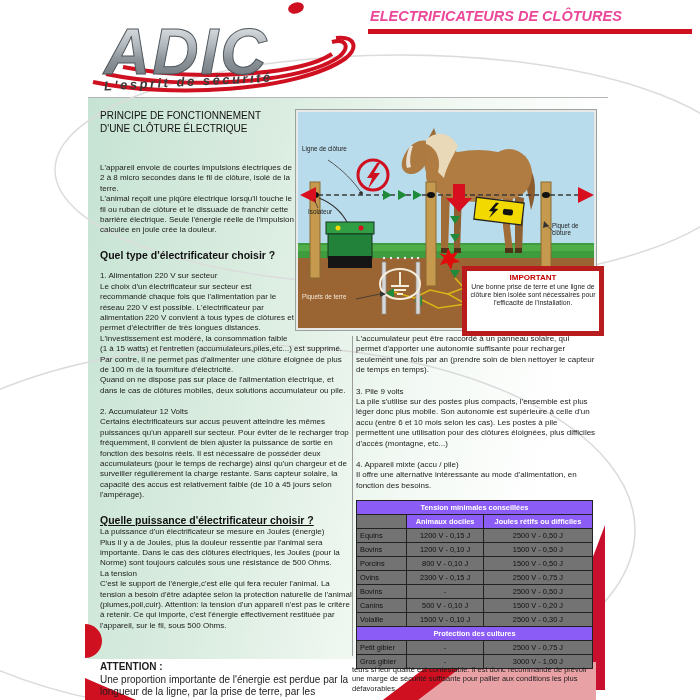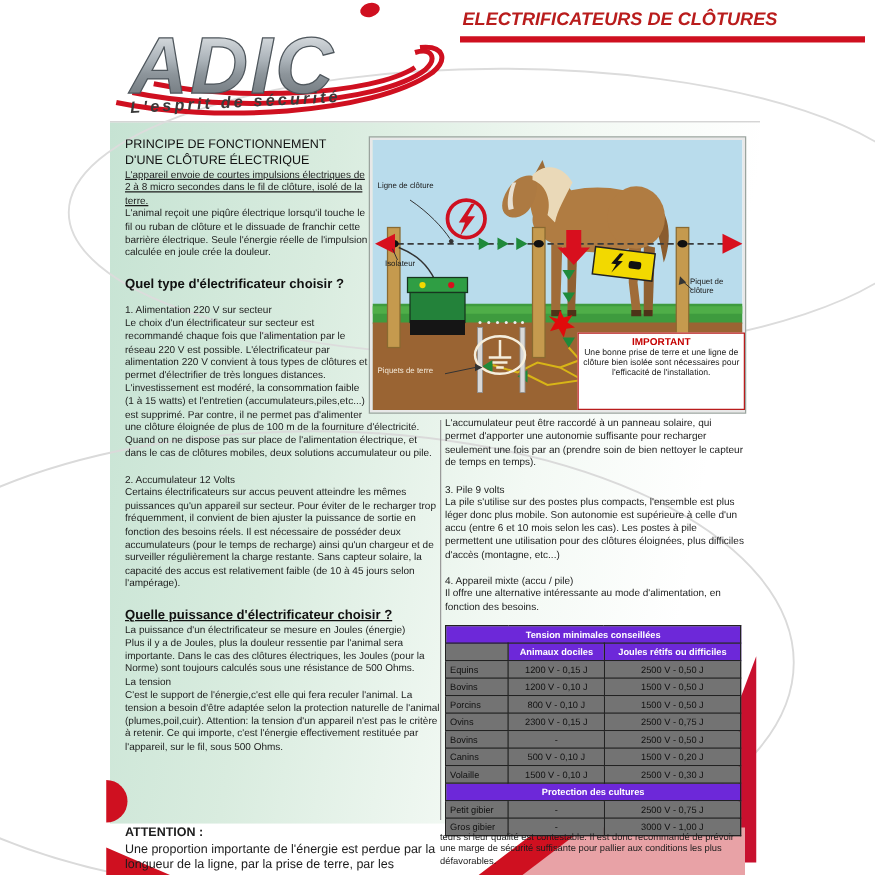--- a/index.html
+++ b/index.html
@@ -3,50 +3,50 @@
 <meta charset="utf-8">
 <style>
   html,body{margin:0;padding:0;}
   body{width:700px;height:700px;background:#fff;font-family:"Liberation Sans",sans-serif;position:relative;overflow:hidden;}
   #page{position:absolute;inset:0;}
   .abs{position:absolute;}
 
   
   #logo-wrap{left:88px;top:0;width:310px;height:100px;}
   #tagline{left:104px;top:74px;font-size:13px;font-style:italic;font-weight:bold;color:#3a3a3a;letter-spacing:2.5px;transform:rotate(-3deg);}
-  #page-title{left:370px;top:8px;width:324px;font-size:14.5px;font-weight:bold;font-style:italic;color:#b91c1c;}
+  #page-title{left:370px;top:8px;width:324px;font-size:14.5px;font-weight:bold;font-style:italic;color:#ec4899;}
   #title-rule{left:368px;top:29px;width:324px;height:5px;background:#cf1020;}
 
   
   #panel{left:88px;top:97px;width:520px;height:561px;background:linear-gradient(100deg,#c6e3d3 0%,#d9ecdf 30%,#f3f9f4 62%,#ffffff 85%);border-top:1px solid #b5b5b5;border-radius:0 0 70px 0;}
   #col-divider{left:352px;top:336px;width:1px;height:320px;background:#9a9a9a;}
 
   
   .txt{color:#1c1c1c;font-size:8px;line-height:1.3;z-index:5;}
   #left-col{left:100px;top:110px;width:252px;}
   #narrow-spacer{float:right;width:56px;height:226px;}
   .sec-head{font-size:10px;font-weight:normal;color:#111;line-height:1.25;}
   .q-head{font-size:10.5px;font-weight:bold;color:#111;margin-top:13px;}
   .q-head.u{text-decoration:underline;}
   .para{margin-top:9px;}
   .para.tight{margin-top:0;}
   #right-col{left:356px;top:334px;width:240px;}
 
   
   #volt-table{left:356px;top:500px;width:237px;border-collapse:collapse;z-index:6;position:absolute;}
   #volt-table td,#volt-table th{border:1px solid #222;font-size:7.4px;padding:1px 3px;background:#737373;color:#111;height:11px;}
-  #volt-table .green{background:#6d28d9;color:#fff;font-weight:bold;text-align:center;}
+  #volt-table .green{background:#8b5cf6;color:#fff;font-weight:bold;text-align:center;}
   #volt-table .green.left{text-align:center;margin-left:23px;}
   #volt-table td.c{text-align:center;}
   #volt-table td.lbl{text-align:left;}
 
   
   #illus{left:296px;top:110px;width:296px;height:216px;border:2px solid #e8e8e8;outline:1px solid #9aa49e;z-index:4;}
   .il-label{font-size:6.3px;color:#1b1b1b;z-index:7;line-height:1.15;}
-  #important-box{left:462px;top:266px;width:126px;height:56px;background:#fff;border:1px solid #b91c1c;z-index:7;text-align:center;padding:2px 3px;}
+  #important-box{left:462px;top:266px;width:126px;height:56px;background:#fff;border:5px solid #b91c1c;z-index:7;text-align:center;padding:2px 3px;}
   #important-title{font-size:8px;font-weight:bold;color:#c40000;}
   #important-text{font-size:6.9px;color:#222;line-height:1.18;margin-top:1px;}
 
   
   #attention{left:100px;top:661px;width:256px;font-size:10px;color:#1c1c1c;line-height:1.25;z-index:6;}
   #attention .t{font-weight:bold;}
   #bottom-right{left:352px;top:665px;width:246px;font-size:7.5px;color:#1c1c1c;line-height:1.25;z-index:6;}
   svg{display:block;}
   .decor{pointer-events:none;}
 </style>
@@ -88,21 +88,21 @@
   <div class="abs" id="page-title" style="z-index:3;">ELECTRIFICATEURS DE CLÔTURES</div>
   <div class="abs" id="title-rule" style="z-index:3;"></div>
 
   <div class="abs" id="panel" style="z-index:1;"></div>
   <div class="abs" id="col-divider" style="z-index:2;"></div>
 
   <div class="abs txt" id="left-col">
     <div id="narrow-spacer"></div>
     <div class="sec-head">PRINCIPE DE FONCTIONNEMENT</div>
     <div class="sec-head">D'UNE CLÔTURE ÉLECTRIQUE</div>
-    <div class="para" style="margin-top:0;text-decoration:underline;">L'appareil envoie de courtes impulsions électriques de 2 à 8 micro secondes dans le fil de clôture, isolé de la terre.</div>
+    <div class="para" style="margin-top:28px;">L'appareil envoie de courtes impulsions électriques de 2 à 8 micro secondes dans le fil de clôture, isolé de la terre.</div>
     <div class="para tight">L'animal reçoit une piqûre électrique lorsqu'il touche le fil ou ruban de clôture et le dissuade de franchir cette barrière électrique. Seule l'énergie réelle de l'impulsion calculée en joule crée la douleur.</div>
 
     <div class="q-head">Quel type d'électrificateur choisir ?</div>
     <div class="para">1. Alimentation 220 V sur secteur</div>
     <div class="para tight">Le choix d'un électrificateur sur secteur est recommandé chaque fois que l'alimentation par le réseau 220 V est possible. L'électrificateur par alimentation 220 V convient à tous types de clôtures et permet d'électrifier de très longues distances. L'investissement est modéré, la consommation faible (1 à 15 watts) et l'entretien (accumulateurs,piles,etc...) est supprimé. Par contre, il ne permet pas d'alimenter une clôture éloignée de plus de 100 m de la fourniture d'électricité.</div>
     <div class="para tight">Quand on ne dispose pas sur place de l'alimentation électrique, et dans le cas de clôtures mobiles, deux solutions accumulateur ou pile.</div>
     <div class="para" style="margin-top:11px;">2. Accumulateur 12 Volts</div>
     <div class="para tight">Certains électrificateurs sur accus peuvent atteindre les mêmes puissances qu'un appareil sur secteur. Pour éviter de le recharger trop fréquemment, il convient de bien ajuster la puissance de sortie en fonction des besoins réels. Il est nécessaire de posséder deux accumulateurs (pour le temps de recharge) ainsi qu'un chargeur et de surveiller régulièrement la charge restante. Sans capteur solaire, la capacité des accus est relativement faible (de 10 à 45 jours selon l'ampérage).</div>
 
     <div class="q-head u">Quelle puissance d'électrificateur choisir ?</div>

